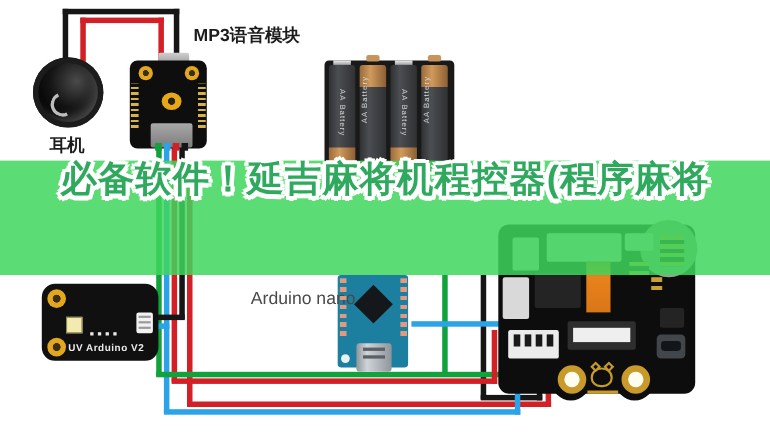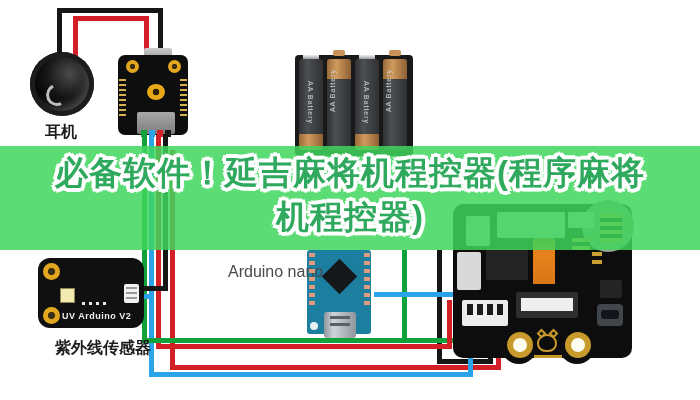--- a/index.html
+++ b/index.html
@@ -33,21 +33,21 @@
   .bat-frame{left:295px;top:55px;width:118px;height:101px;background:#191919;border-radius:4px;z-index:3;}
   .battery{position:absolute;top:59px;width:24px;height:91px;background:linear-gradient(90deg,#2f3133,#4b4e52 35%,#2f3133);border-radius:3px;z-index:4;}
   .bat-copper-b{position:absolute;left:0;bottom:0;width:24px;height:16px;background:linear-gradient(90deg,#9a6b3a,#d09a5c 40%,#8d5f33);border-radius:0 0 3px 3px;}
   .bat-copper-t{position:absolute;left:0;top:0;width:24px;height:20px;background:linear-gradient(90deg,#9a6b3a,#d09a5c 40%,#8d5f33);border-radius:3px 3px 0 0;}
   .bat-cap{position:absolute;width:12px;height:6px;background:#c8945a;border-radius:2px;z-index:4;}
   .bat-tab{position:absolute;width:16px;height:4px;background:linear-gradient(#efefef,#9f9f9f);z-index:4;}
   .bat-txt{position:absolute;left:8px;top:22px;color:#d6d6d6;font-size:7px;letter-spacing:1px;writing-mode:vertical-rl;white-space:nowrap;}
   .bat-txt.flip{transform:rotate(180deg);left:2px;top:10px;}
   
   .banner{left:0;top:146px;width:700px;height:104px;background:rgba(64,214,93,0.85);z-index:5;}
-  .banner-text{left:0;top:151px;width:700px;text-align:center;z-index:6;
+  .banner-text{left:0;top:141px;width:700px;text-align:center;z-index:6;
     font-size:33px;font-weight:bold;line-height:44px;color:#2fa95e;letter-spacing:1px;
     text-shadow:-3px -3px 0 #fff,3px -3px 0 #fff,-3px 3px 0 #fff,3px 3px 0 #fff,-4px 0 0 #fff,4px 0 0 #fff,0 -4px 0 #fff,0 4px 0 #fff;}
   
   .uv-board{left:38px;top:258px;width:106px;height:70px;background:#101010;border-radius:12px;z-index:3;}
   .uv-pale{left:60px;top:288px;width:13px;height:13px;background:#f2eab0;border:1px solid #8f8752;z-index:4;}
   .uv-conn{left:124px;top:284px;width:15px;height:19px;background:#f2f2f2;border-radius:2px;z-index:4;}
   .uv-conn i{display:block;margin:3px 2px 0 2px;height:2px;background:#9a9a9a;}
   .uv-dot{position:absolute;width:3px;height:3px;background:#e8e8e8;z-index:4;}
   .uv-text{left:62px;top:311px;color:#ececec;font-size:9px;font-weight:bold;z-index:4;letter-spacing:.5px;}
   
@@ -109,20 +109,21 @@
   <div class="wire w-black" style="left:488px;top:326px;width:5px;height:38px;"></div>
   <div class="wire w-red" style="left:170px;top:365px;width:331px;height:5px;"></div>
   <div class="wire w-red" style="left:496px;top:326px;width:5px;height:44px;"></div>
   <div class="wire w-blue" style="left:149px;top:372px;width:324px;height:5px;"></div>
   <div class="wire w-blue" style="left:468px;top:330px;width:5px;height:47px;"></div>
 
   <div class="abs speaker"></div>
   <div class="abs speaker-hl"></div>
   <div class="lbl" style="left:45px;top:122px;">耳机</div>
 
+  <div class="lbl" style="left:176px;top:22px;">MP3语音模块</div>
   <div class="abs mp3-conn-top"></div>
   <div class="abs mp3-board"></div>
   <div class="abs gold-hole" style="left:126px;top:60px;width:13px;height:13px;"></div>
   <div class="abs gold-hole" style="left:168px;top:60px;width:13px;height:13px;"></div>
   <div class="abs mp3-chip"></div>
   <div class="abs pinstrip" style="left:119px;top:76px;height:42px;"></div>
   <div class="abs pinstrip" style="left:180px;top:76px;height:42px;"></div>
   <div class="abs mp3-conn-bot"></div>
   <div class="stub" style="left:141px;top:130px;background:#12a23c;"></div>
   <div class="stub" style="left:149px;top:130px;background:#2ba3e8;"></div>
@@ -162,21 +163,20 @@
   <div class="uv-dot" style="left:82px;top:302px;"></div>
   <div class="uv-dot" style="left:89px;top:302px;"></div>
   <div class="uv-dot" style="left:96px;top:302px;"></div>
   <div class="uv-dot" style="left:103px;top:302px;"></div>
   <div class="abs uv-conn">
       <i></i>
       <i></i>
       <i></i>
     </div>
   <div class="abs uv-text">UV Arduino V2</div>
-  <div class="lbl" style="left:55px;top:338px;">紫外线传感器</div>
 
   <div class="lbl lbl-arduino" style="left:228px;top:263px;">Arduino nano</div>
   <div class="abs ard-board"></div>
   <div class="pad-col" style="left:309px;top:253px;height:56px;"></div>
   <div class="pad-col" style="left:364px;top:253px;height:56px;"></div>
   <div class="abs ard-chip"></div>
   <div class="abs ard-usb">
       <i></i>
       <i></i>
     </div>
@@ -211,16 +211,15 @@
   <div class="mount-hole" style="left:507px;top:332px;"></div>
   <div class="mount-hole" style="left:565px;top:332px;"></div>
   <div class="cat-ear" style="left:538px;top:330px;"></div>
   <div class="cat-ear" style="left:550px;top:330px;"></div>
   <div class="abs cat"></div>
   <div class="abs cat-txt"></div>
 
   <div class="abs banner"></div>
   <div class="abs banner-text">
     <div>必备软件！延吉麻将机程控器(程序麻将</div>
-    <div>机程控器)</div>
   </div>
 
 </div>
 
 </body></html>

